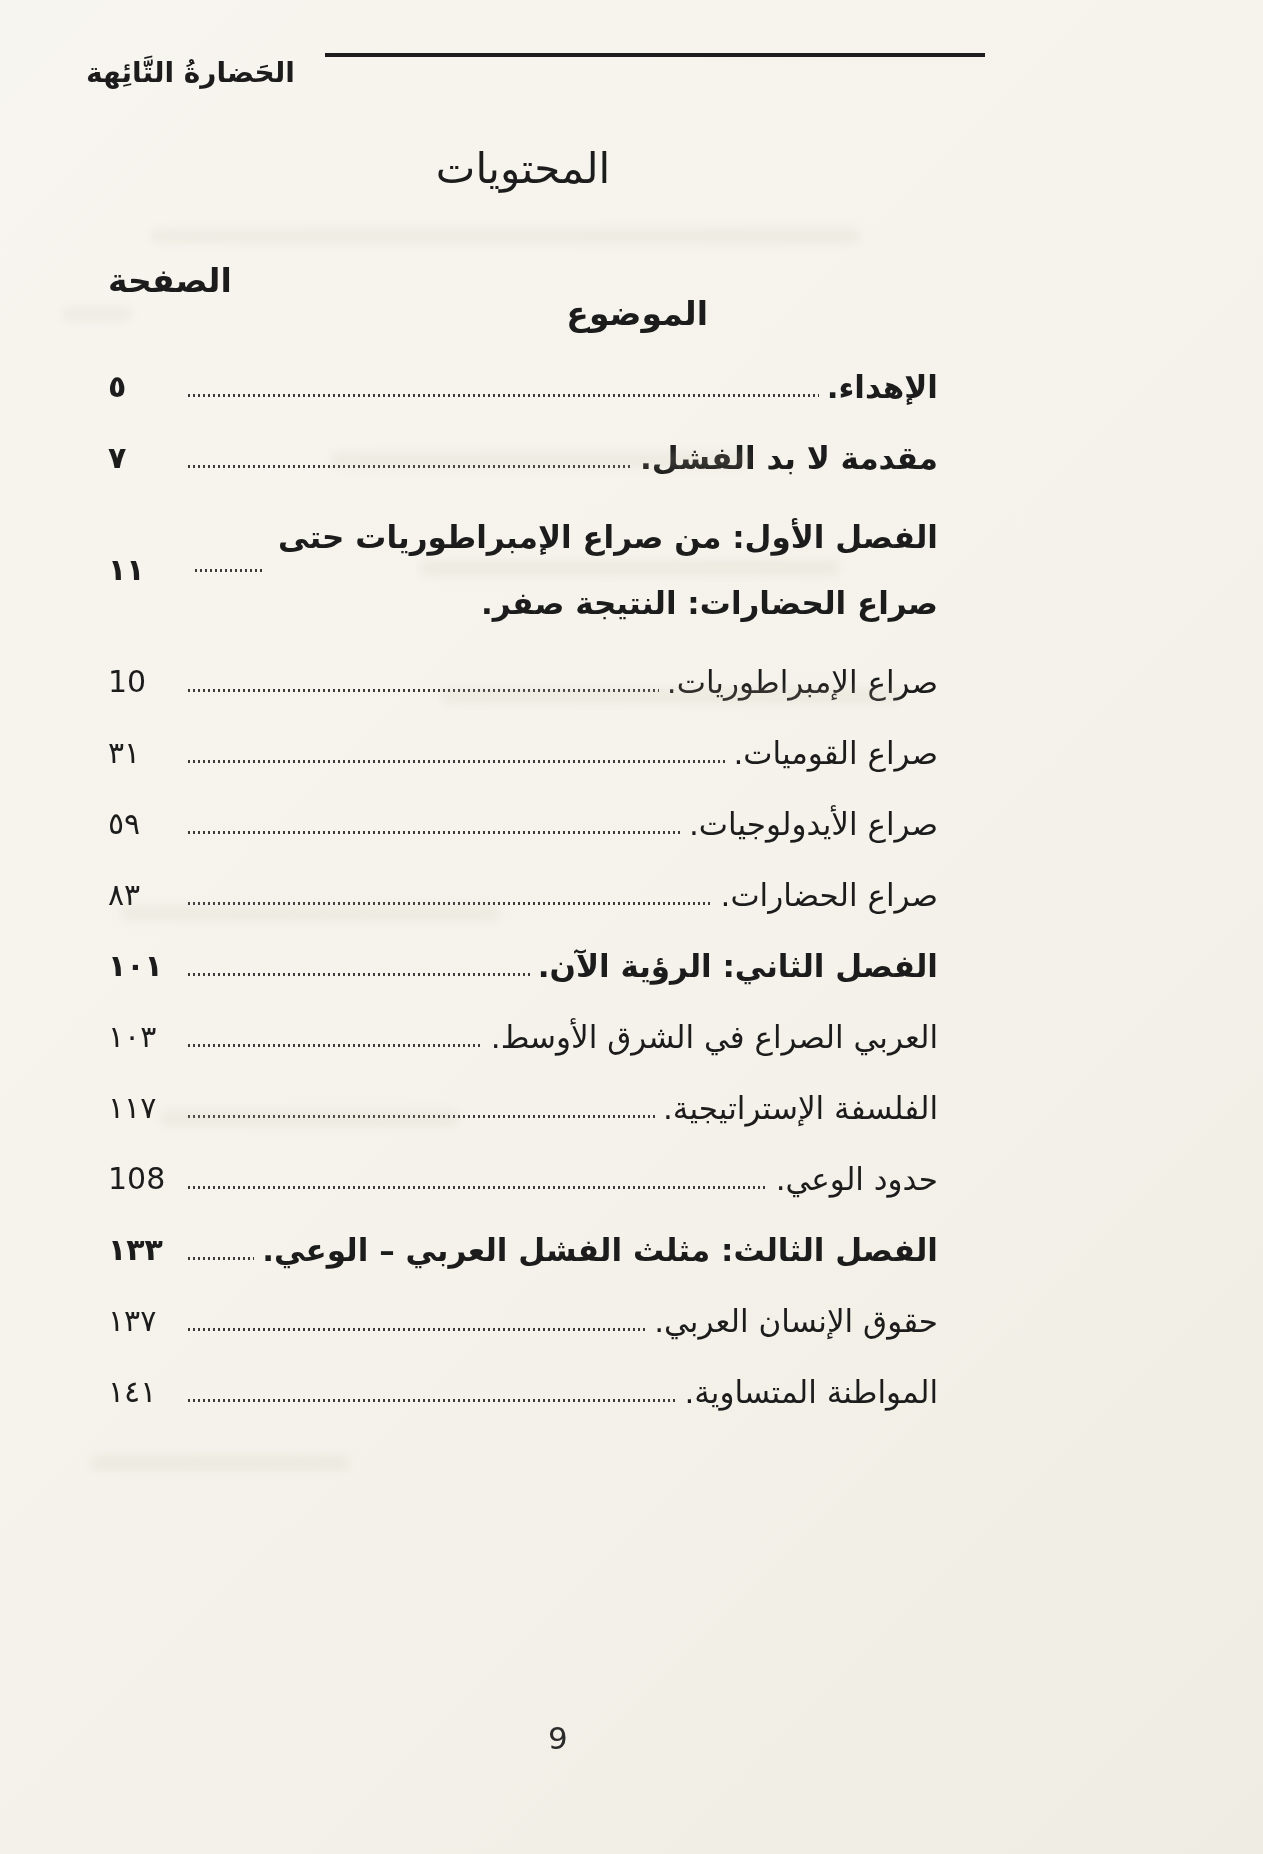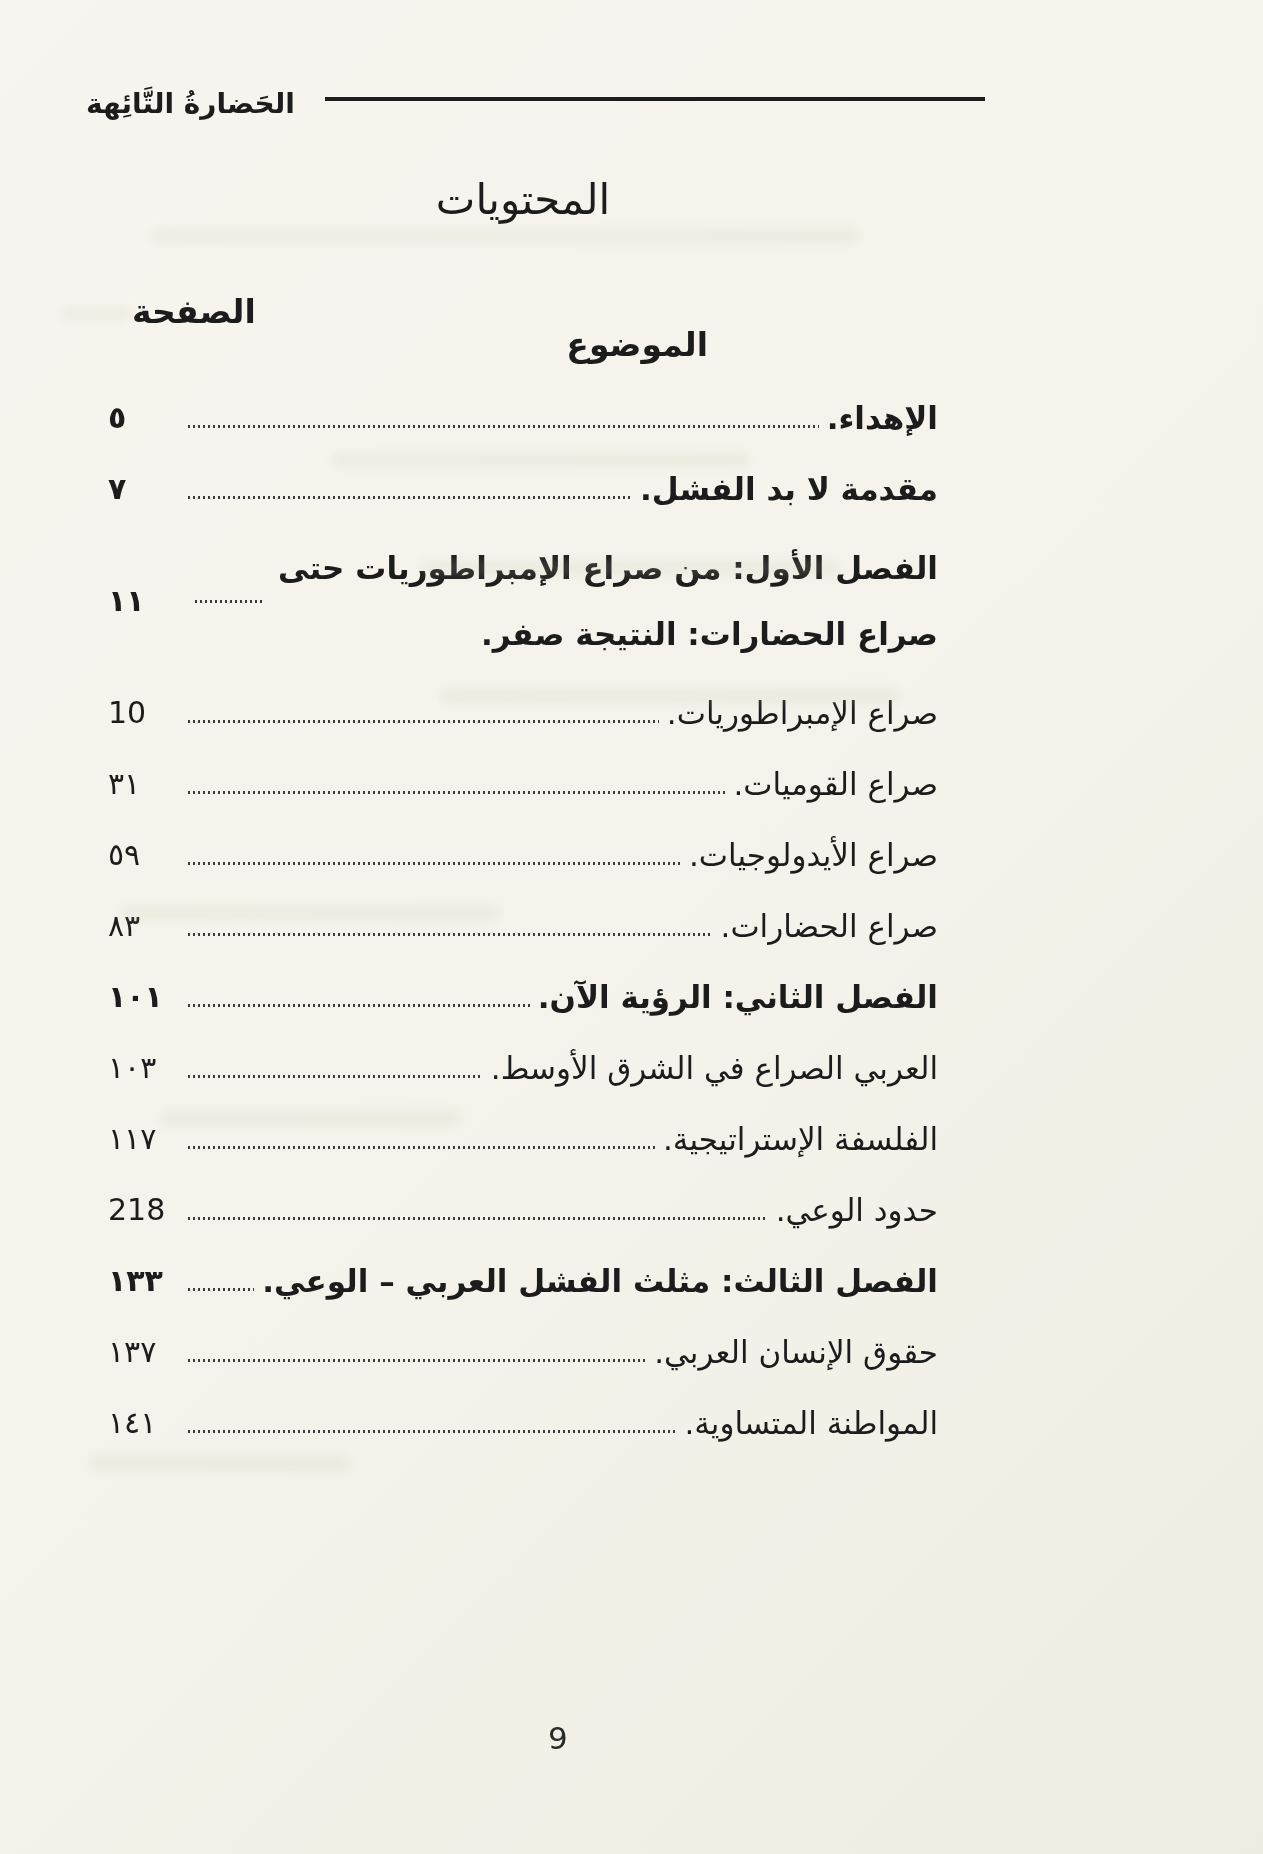--- a/index.html
+++ b/index.html
@@ -14,22 +14,22 @@
   .page { position: relative; width: 100%; height: 100%; }
 
   
   .ghost {
     position: absolute; height: 16px; border-radius: 8px;
     background: #c9c2ad; opacity: 0.16; filter: blur(5px);
     pointer-events: none;
   }
 
   .running-header {
-    display: flex; align-items: center;
-    padding: 84px 0 0 86px;
+    display: flex; align-items: flex-start;
+    padding: 53px 0 0 86px;
   }
   .running-title { font-size: 28px; font-weight: bold; line-height: 1.4; white-space: nowrap; }
   .header-rule {
     width: 660px; height: 0;
     border-bottom: 4px solid #1d1d1d;
     margin: 0 0 9px 30px;
   }
 
   .content { margin-left: 108px; width: 830px; direction: rtl; }
 
@@ -37,21 +37,21 @@
     text-align: center;
     font-size: 42px; font-weight: normal;
     margin-top: 52px;
   }
 
   .col-headers {
     display: flex; direction: rtl; justify-content: space-between;
     margin-top: 64px; font-size: 33px; font-weight: bold; line-height: 48px;
   }
   .col-subject { margin-right: 230px; margin-top: 33px; }
-  .col-page { margin-left: 24px; }
+  .col-page { }
 
   .toc-list {
     margin-top: 24px;
     display: flex; flex-direction: column; gap: 21px;
     font-size: 31px;
   }
   .row { display: flex; direction: rtl; line-height: 50px; }
   .row.bold { font-weight: bold; }
   .row .t { white-space: nowrap; }
   .leader {
@@ -151,21 +151,21 @@
           <span class="p">١٠٣</span>
         </div>
         <div class="row">
           <span class="t">الفلسفة الإستراتيجية.</span>
           <span class="leader"></span>
           <span class="p">١١٧</span>
         </div>
         <div class="row">
           <span class="t">حدود الوعي.</span>
           <span class="leader"></span>
-          <span class="p">218</span>
+          <span class="p">108</span>
         </div>
         <div class="row bold">
           <span class="t">الفصل الثالث: مثلث الفشل العربي – الوعي.</span>
           <span class="leader"></span>
           <span class="p">١٣٣</span>
         </div>
         <div class="row">
           <span class="t">حقوق الإنسان العربي.</span>
           <span class="leader"></span>
           <span class="p">١٣٧</span>

